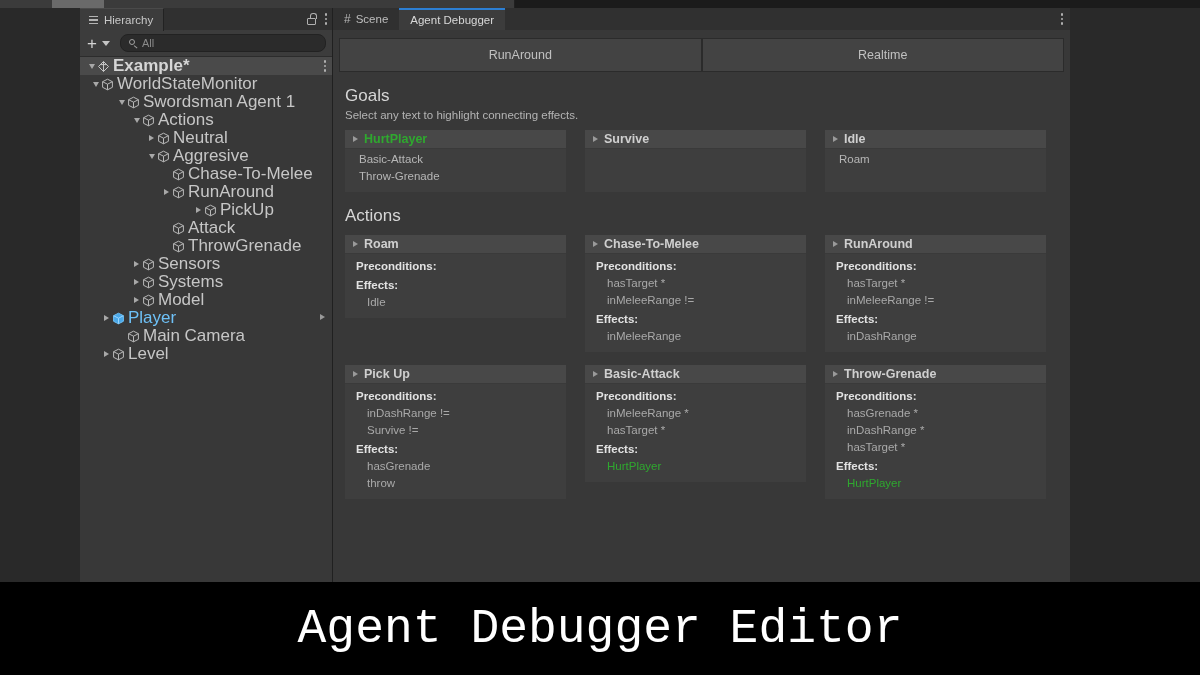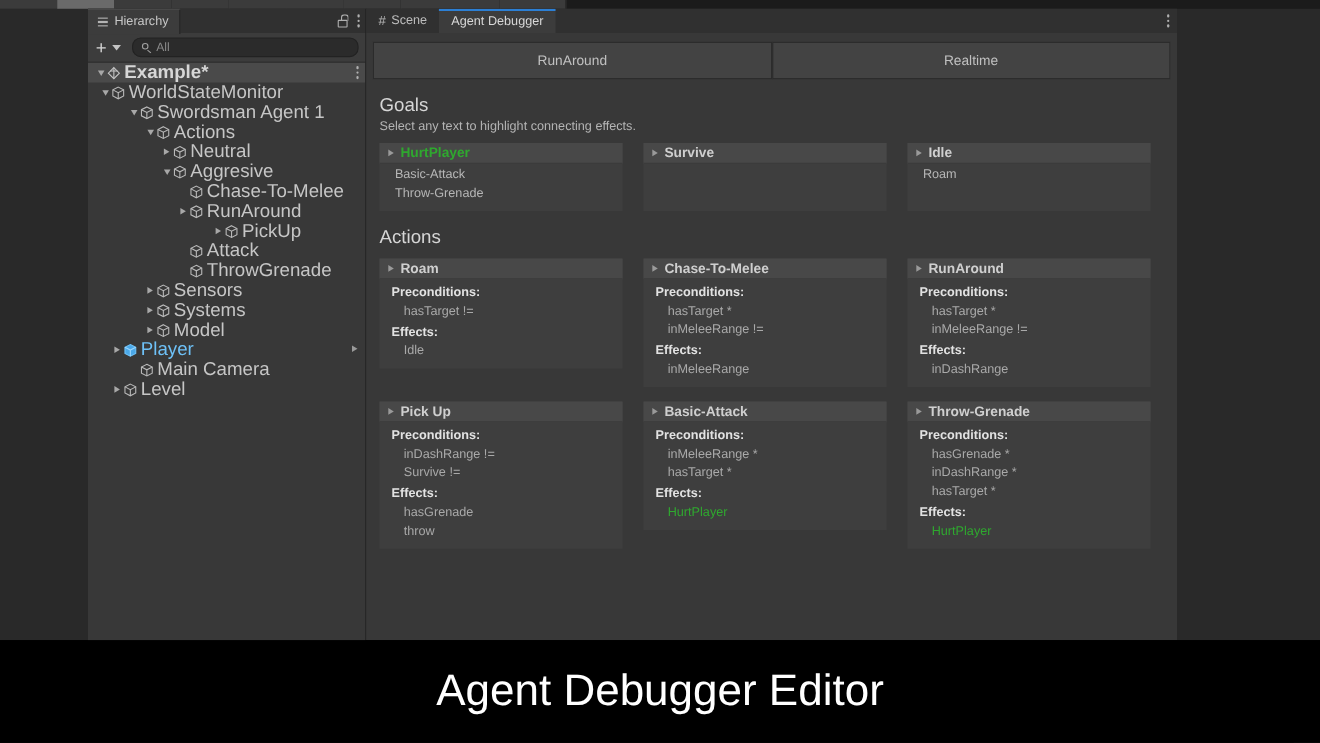--- a/index.html
+++ b/index.html
@@ -83,21 +83,21 @@
   .card-body{padding:2px 0 7px 0;}
   .lbl-h{font-size:11.5px;font-weight:bold;color:#e2e2e2;padding:2px 0 0 11px;line-height:17px;}
   .ln{font-size:11.5px;color:#a9a9a9;padding:0 0 0 22px;line-height:17px;}
   .ln.green{color:#2fa82f;}
 
   .goalrow .card{min-height:62px;}
 
   
   .caption{position:absolute;left:0;top:582px;width:1200px;height:93px;background:#000;
            display:flex;align-items:center;justify-content:center;}
-  .caption span{font-size:40px;color:#fff;font-family:Liberation Sans, sans-serif;}
+  .caption span{font-size:48px;color:#fff;font-family:Liberation Mono, monospace;}
 </style>
 </head>
 <body>
 
 <div id="root">
 
   <div class="editor">
 
     <div class="toolstrip" id="toolstrip">
         <div class="tbtn" style="left: 0px; width: 52px;"></div>
@@ -417,21 +417,20 @@
         <div class="sect-title">Actions</div>
         <div class="grid" id="actgrid">
             <div style="margin-bottom: 13px;">
               <div class="card">
                 <div class="card-hd">
                   <span class="arr-r"></span>
                   <span class="nm">Roam</span>
                 </div>
                 <div class="card-body">
                   <div class="lbl-h">Preconditions:</div>
-                  <div class="ln">hasTarget !=</div>
                   <div class="lbl-h">Effects:</div>
                   <div class="ln">Idle</div>
                 </div>
               </div>
             </div>
             <div style="margin-bottom: 13px;">
               <div class="card">
                 <div class="card-hd">
                   <span class="arr-r"></span>
                   <span class="nm">Chase-To-Melee</span>

